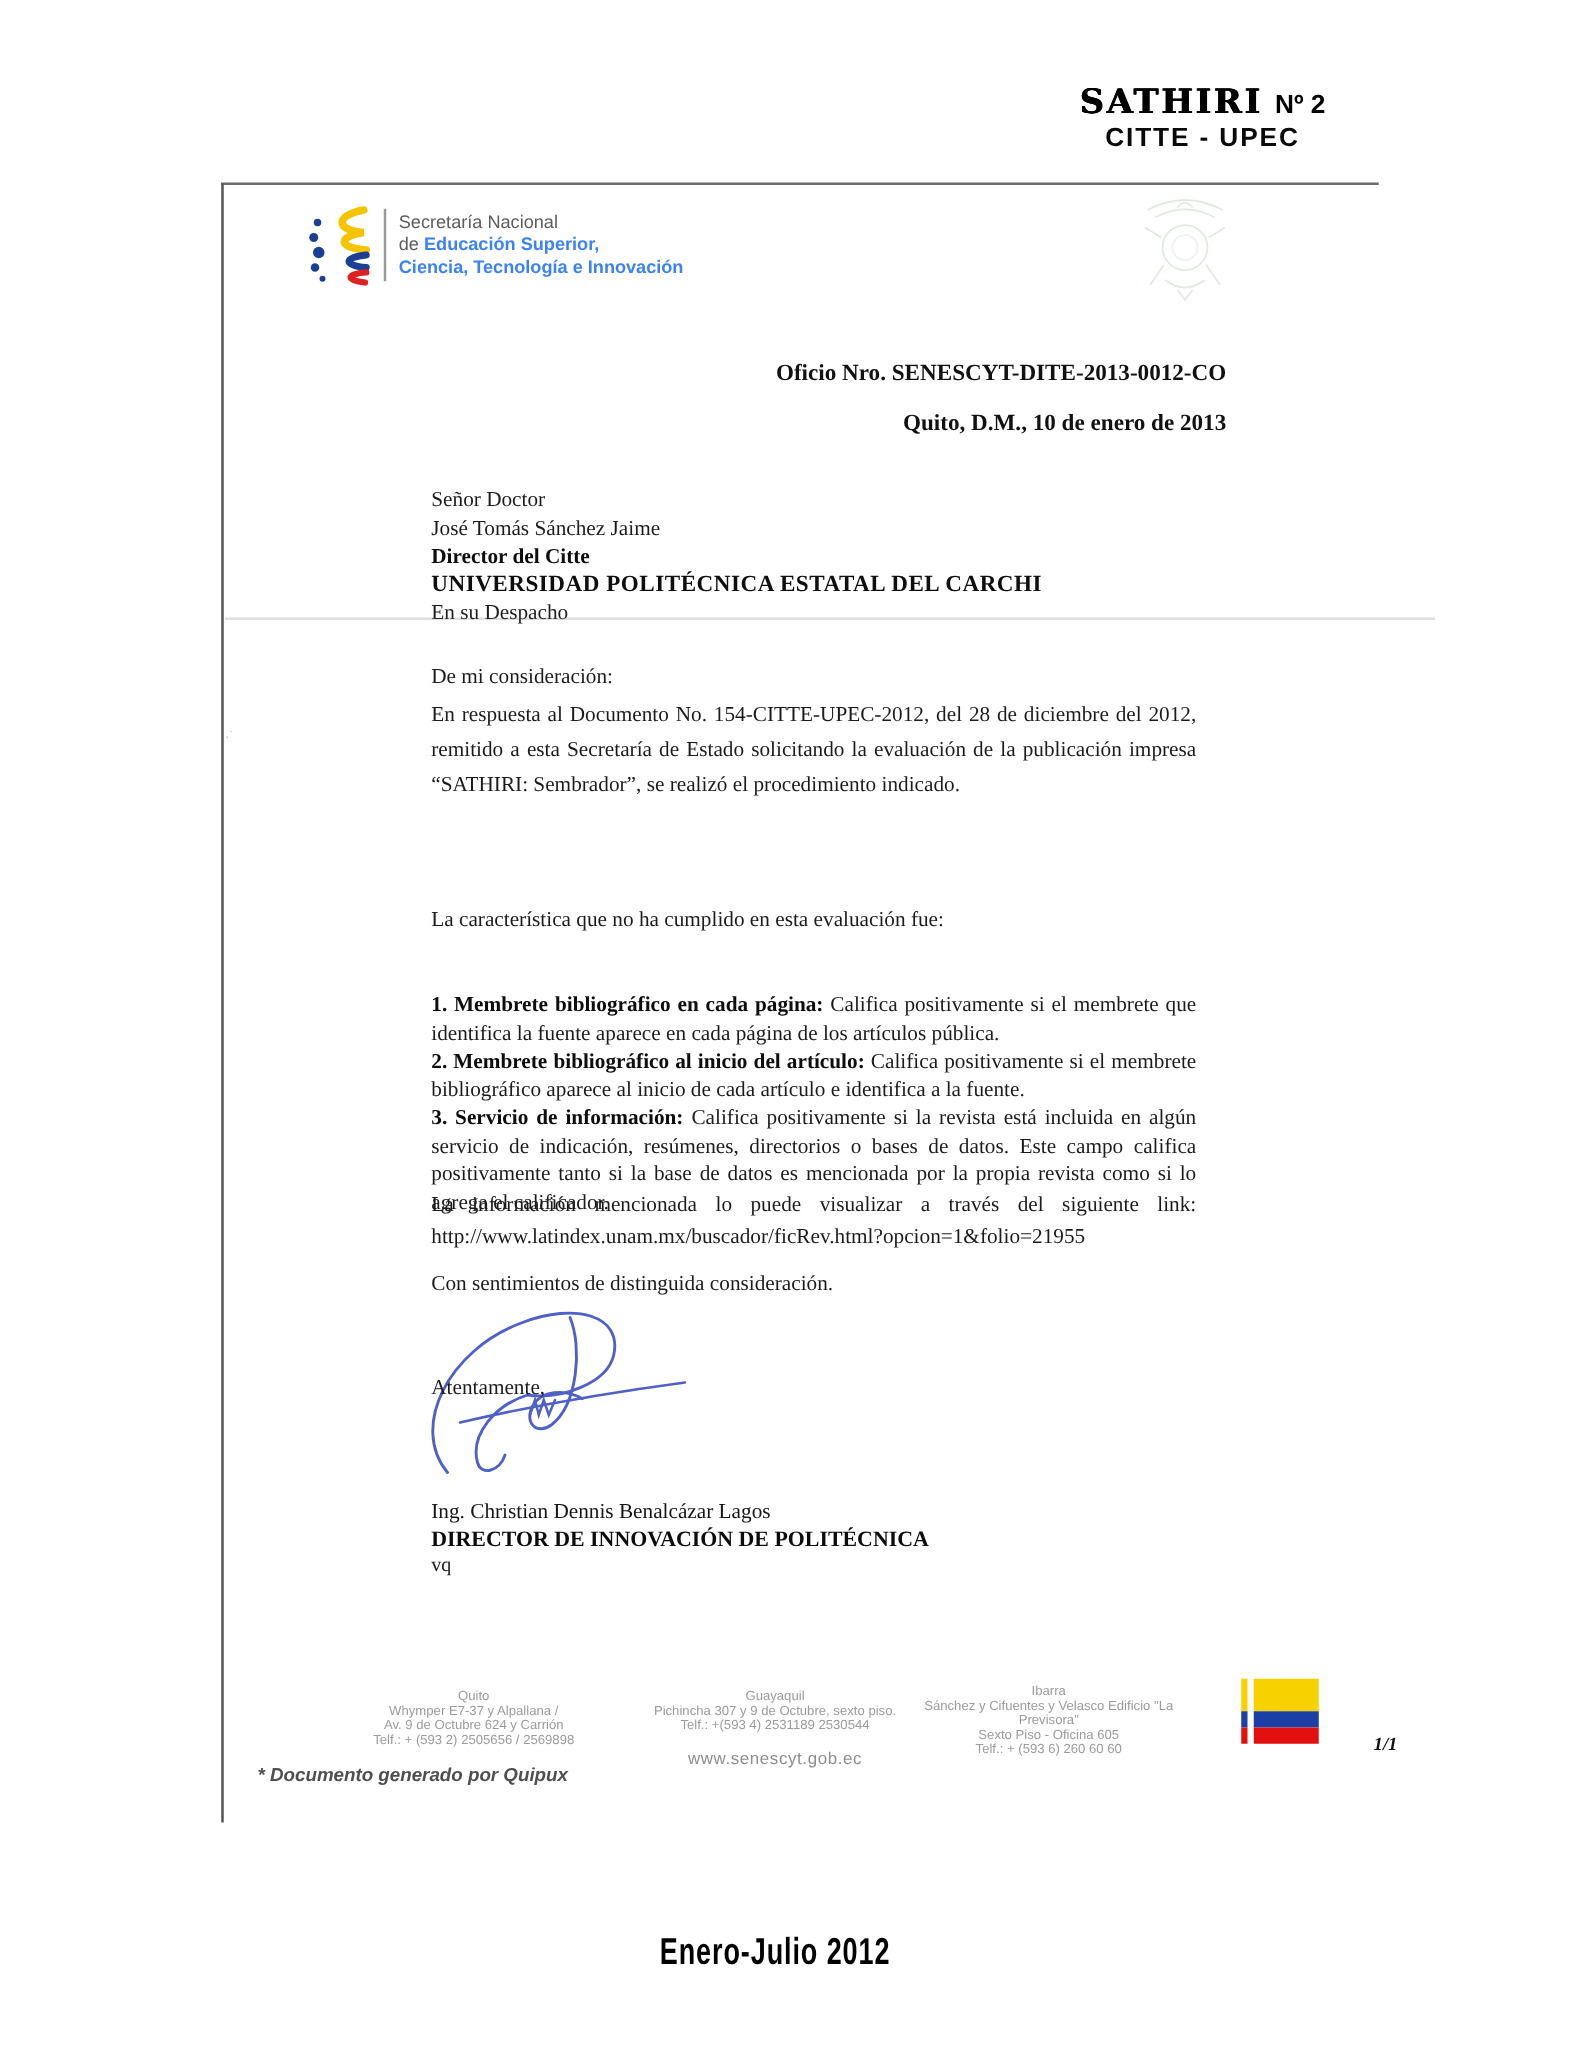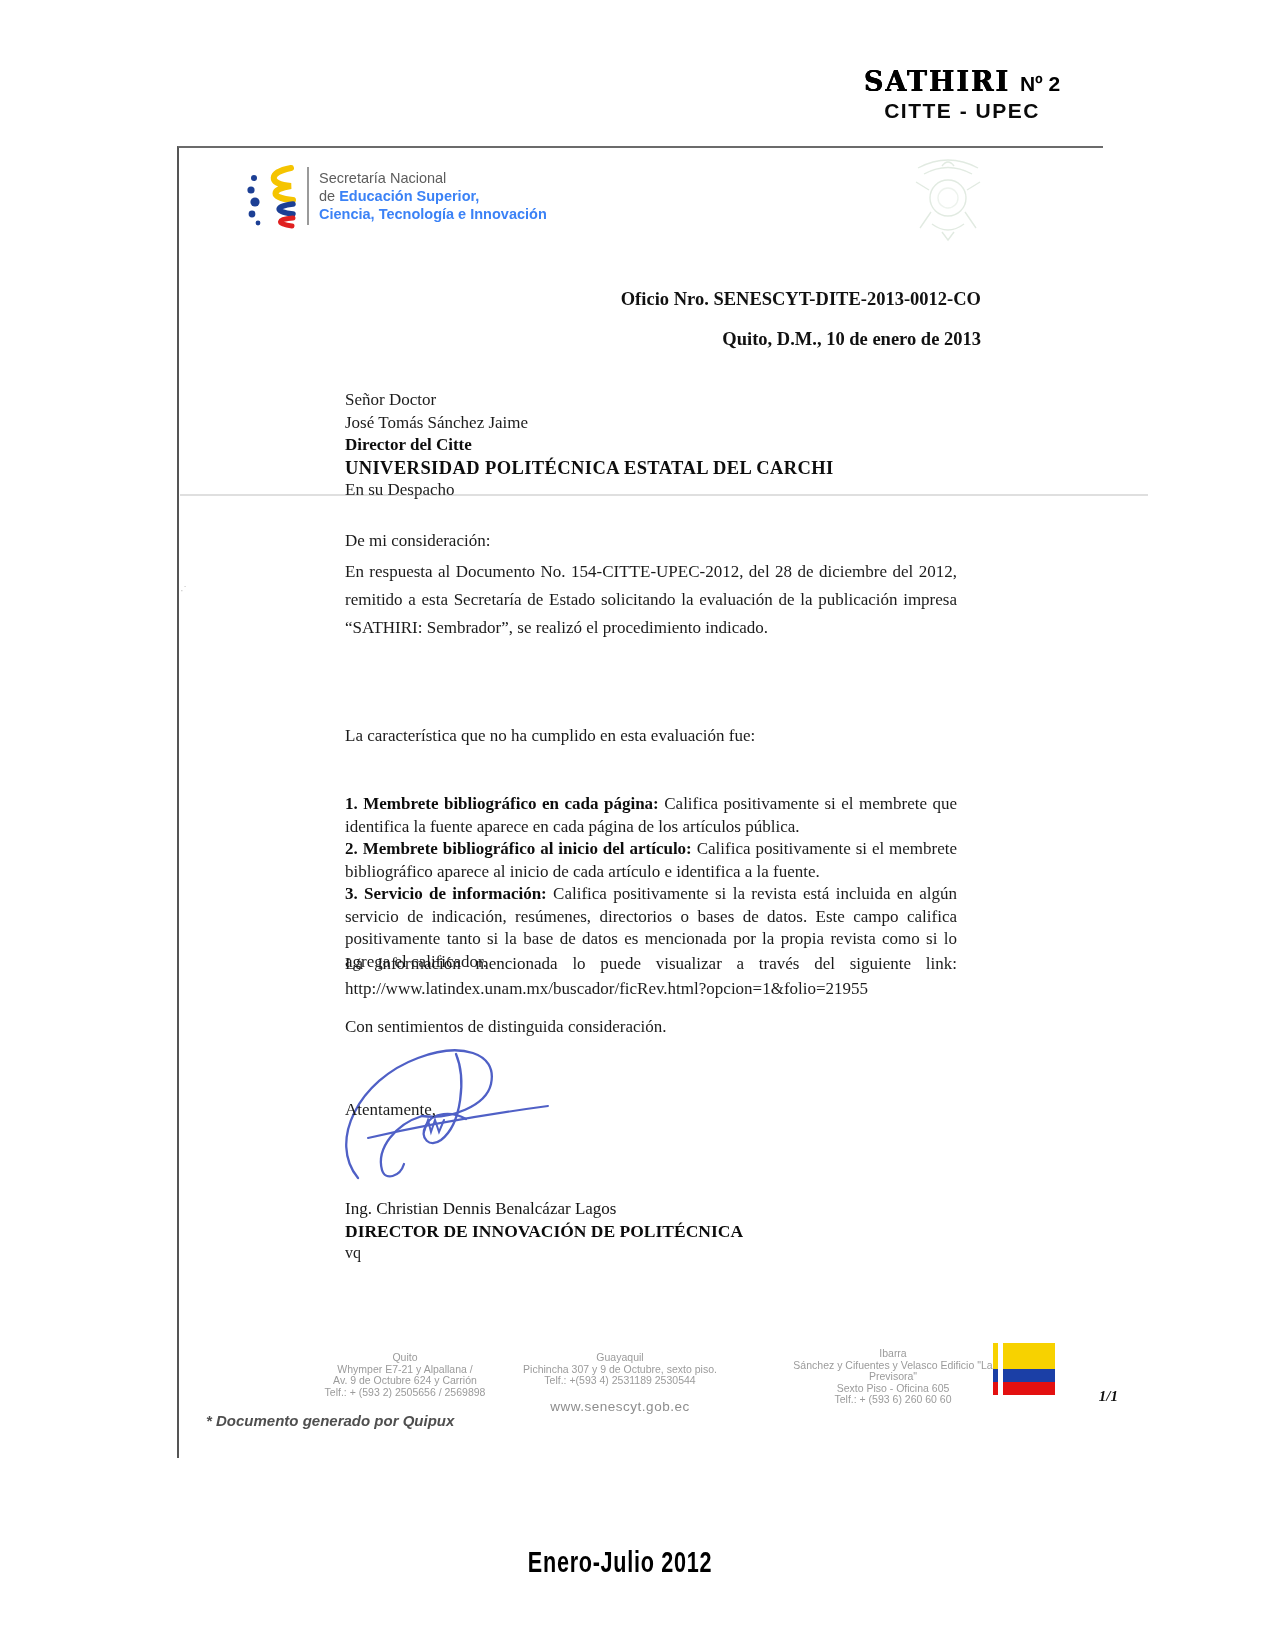--- a/index.html
+++ b/index.html
@@ -56,25 +56,25 @@
   
   #signature-svg{top:1026px;left:338px;width:215px;height:165px;}
   #signoff{z-index:3;}
   #signer{top:1198px;left:345px;width:640px;font-family:"Liberation Serif",serif;font-size:17px;
           line-height:22px;color:#151515;}
   .signer-title{font-weight:bold;font-size:17.5px;color:#0c0c0c;}
   #initials{top:1244px;left:345px;font-family:"Liberation Serif",serif;font-size:16px;color:#222;}
 
   
   .foot-col{font-size:10.5px;line-height:11.5px;color:#9b9b9b;text-align:center;}
-  #foot-quito{top:1352px;left:310px;width:190px;}
+  #foot-quito{top:1352px;left:284px;width:190px;}
   #foot-guayaquil{top:1352px;left:505px;width:230px;}
   #foot-website{top:1399px;left:505px;width:230px;text-align:center;font-size:13.5px;
                 color:#8d8d8d;letter-spacing:.5px;}
-  #foot-ibarra{top:1348px;left:768px;width:250px;text-align:center;}
+  #foot-ibarra{top:1348px;left:714px;width:250px;text-align:center;}
   #flag-strip{top:1343px;left:993px;width:5px;height:52px;}
   #flag{top:1343px;left:1003px;width:52px;height:52px;}
   .flag-y{height:50%;background:#f7d200;}
   .flag-b{height:25%;background:#1b3fa6;}
   .flag-r{height:25%;background:#e31010;}
   #page-indicator{top:1388px;left:1058px;width:60px;text-align:right;
                   font-family:"Liberation Serif",serif;font-style:italic;font-weight:bold;
                   font-size:15px;color:#111;}
   #quipux-note{top:1412px;left:206px;font-style:italic;font-weight:600;font-size:15px;color:#4f4f4f;}
 
@@ -180,21 +180,21 @@
 
   <div id="signer" class="abs">
     <div>Ing. Christian Dennis Benalcázar Lagos</div>
     <div class="signer-title">DIRECTOR DE INNOVACIÓN DE POLITÉCNICA</div>
   </div>
 
   <div id="initials" class="abs">vq</div>
 
   <div id="foot-quito" class="abs foot-col">
     <div>Quito</div>
-    <div>Whymper E7-21 y Alpallana /</div>
+    <div>Whymper E7-37 y Alpallana /</div>
     <div>Av. 9 de Octubre 624 y Carrión</div>
     <div>Telf.: + (593 2) 2505656 / 2569898</div>
   </div>
 
   <div id="foot-guayaquil" class="abs foot-col">
     <div>Guayaquil</div>
     <div>Pichincha 307 y 9 de Octubre, sexto piso.</div>
     <div>Telf.: +(593 4) 2531189  2530544</div>
   </div>
 

